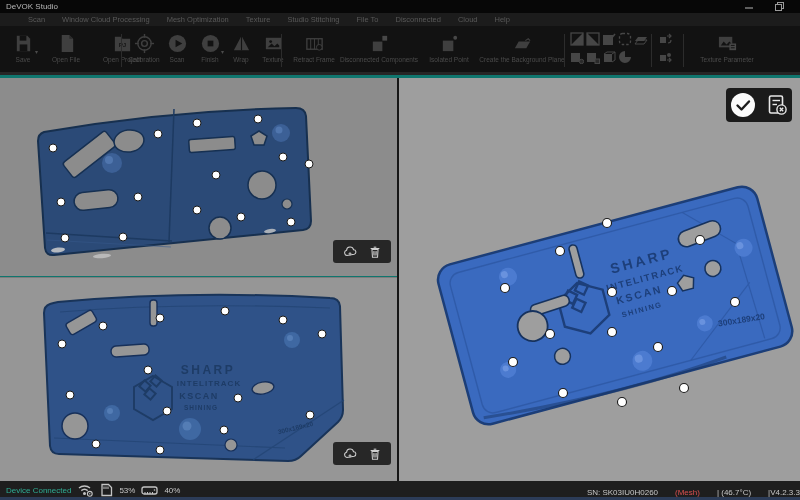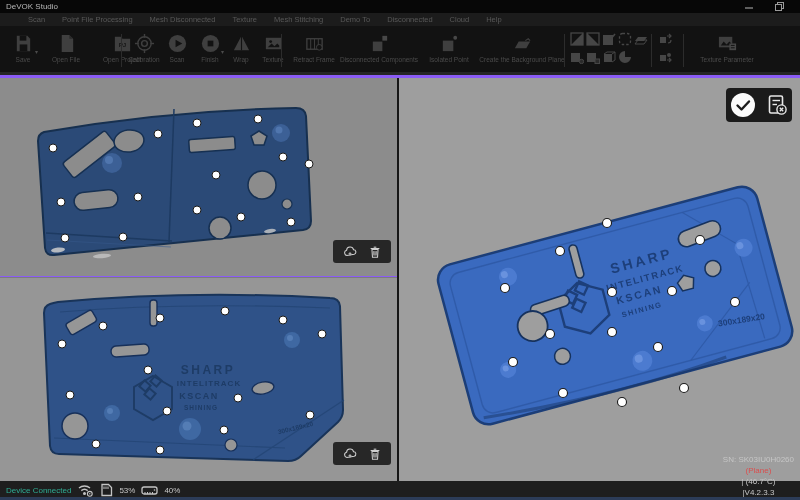--- a/index.html
+++ b/index.html
@@ -1,18 +1,18 @@
 <!DOCTYPE html>
 <html><head>
 <meta charset="utf-8">
 <style>
   * { margin:0; padding:0; box-sizing:border-box; }
   html,body { width:800px; height:500px; overflow:hidden; background:#0c0c0c;
               font-family:"Liberation Sans", sans-serif; }
-  #app { position:relative; width:800px; height:500px; background:#8b5cf6; }
+  #app { position:relative; width:800px; height:500px; background:#0f766e; }
 
   
   .titlebar { position:absolute; left:0; top:0; width:800px; height:13px; background:#070707; }
   .title-text { position:absolute; left:6px; top:0; line-height:13px; font-size:8px; color:#b8b8b8; }
   .win-btn { position:absolute; top:0; width:22px; height:13px; display:flex; align-items:center; justify-content:center; }
   .win-btn svg { display:block; }
   #btn-min { right:40px; } #btn-restore { right:10px; }
 
   
   .menubar { position:absolute; left:0; top:13px; width:800px; height:13px; background:#1c1c1c;
@@ -46,21 +46,21 @@
   .mini-actions svg { width:14px; height:14px; display:block; }
 
   .overlay-actions { position:absolute; right:8px; top:10px; width:66px; height:34px; background:#1b1b1b;
                      border-radius:4px; display:flex; align-items:center; justify-content:center; gap:9px; }
   .overlay-actions svg { display:block; }
 
   
   .statusbar { position:absolute; left:0; top:481px; width:800px; height:16px; background:#1e1e1e;
                display:flex; align-items:flex-end; font-size:8px; }
   .statusbar .left { display:flex; align-items:center; gap:6px; padding-left:6px; }
-  .statusbar .right { margin-left:auto; padding-right:6px; display:flex; align-items:center; gap:2px;flex-direction:column; }
+  .statusbar .right { margin-left:auto; display:flex; align-items:center; gap:17px; }
   .st-teal { color:#2fae94; }
   .st-text { color:#c6c6c6; }
   .st-red  { color:#d94f4f; }
   .statusbar svg { display:block; }
   .bottomstrip { position:absolute; left:0; top:497px; width:800px; height:3px; background:#2c3c58; }
 
   .plate-text { font-weight:bold; }
 </style>
 </head>
 <body>
@@ -77,25 +77,25 @@
     <span class="win-btn" id="btn-restore">
       <svg width="9" height="9" viewBox="0 0 9 9">
         <rect x="2.5" y="0.5" width="6" height="6" fill="none" stroke="#9a9a9a" stroke-width="1"></rect>
         <rect x="0.5" y="2.5" width="6" height="6" fill="#070707" stroke="#9a9a9a" stroke-width="1"></rect>
       </svg>
     </span>
   </div>
 
   <div class="menubar">
     <span class="menu-item">Scan</span>
-    <span class="menu-item">Point File Processing</span>
-    <span class="menu-item">Mesh Disconnected</span>
+    <span class="menu-item">Window Cloud Processing</span>
+    <span class="menu-item">Mesh Optimization</span>
     <span class="menu-item">Texture</span>
-    <span class="menu-item">Mesh Stitching</span>
-    <span class="menu-item">Demo To</span>
+    <span class="menu-item">Studio Stitching</span>
+    <span class="menu-item">File To</span>
     <span class="menu-item">Disconnected</span>
     <span class="menu-item">Cloud</span>
     <span class="menu-item">Help</span>
   </div>
 
   <div class="toolbar">
 
     <div class="tgroup" style="left:4px;">
       <div class="tbtn" style="width:38px;">
         <svg viewBox="0 0 22 22">
@@ -514,20 +514,20 @@
         <line x1="4" y1="8" x2="4" y2="10" stroke="#c4c4c4" stroke-width="1"></line>
         <line x1="6.5" y1="8" x2="6.5" y2="10" stroke="#c4c4c4" stroke-width="1"></line>
         <line x1="9" y1="8" x2="9" y2="10" stroke="#c4c4c4" stroke-width="1"></line>
         <line x1="11.5" y1="8" x2="11.5" y2="10" stroke="#c4c4c4" stroke-width="1"></line>
         <circle cx="13.5" cy="6" r="0.8" fill="#c4c4c4"></circle>
       </svg>
       <span class="st-text">40%</span>
     </div>
     <div class="right">
       <span class="st-text">SN: SK03IU0H0260</span>
-      <span class="st-red">(Plane)</span>
+      <span class="st-red">(Mesh)</span>
       <span class="st-text">| (46.7°C)</span>
       <span class="st-text">|V4.2.3.3</span>
     </div>
   </div>
   <div class="bottomstrip"></div>
 
 </div>
 
 </body></html>

